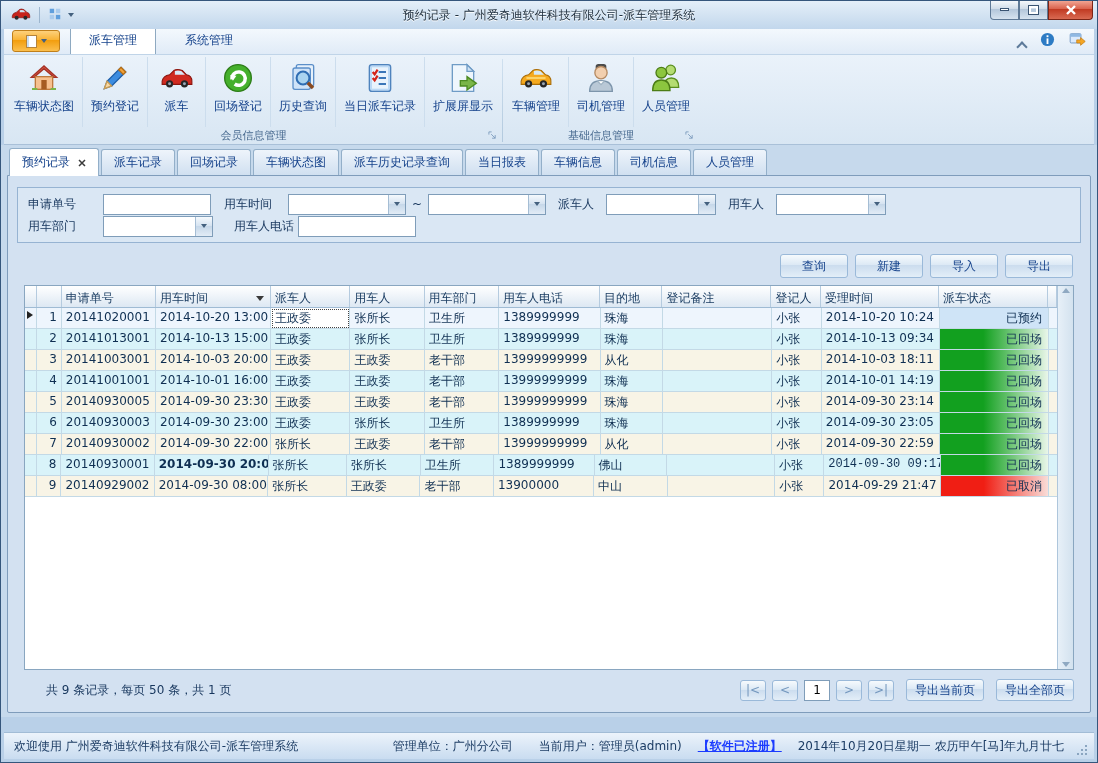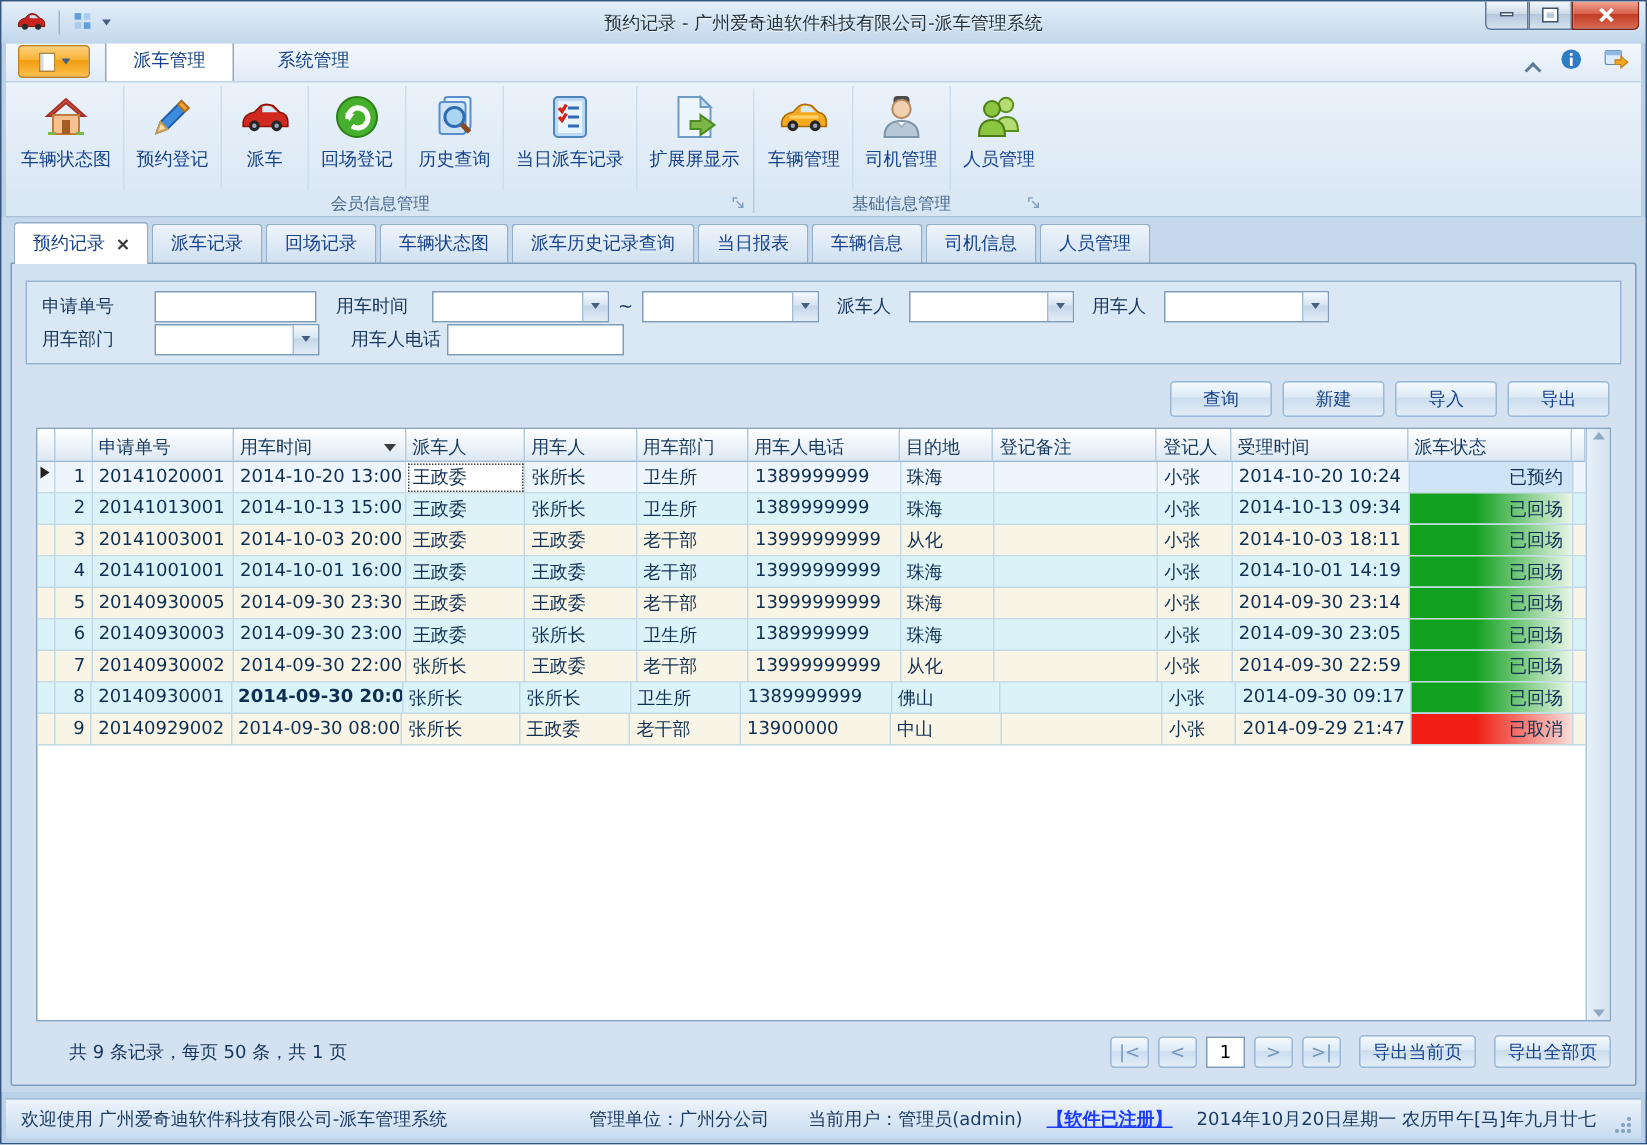--- a/index.html
+++ b/index.html
@@ -89,21 +89,21 @@
 
   
   .pagerrow { height:26px; margin:7px 16px 9px; display:flex; align-items:center; }
   .psummary { color:#17365d; padding-left:22px; }
   .pright { margin-left:auto; display:flex; align-items:center; gap:6px; }
   .pbtn { min-width:26px; height:21px; border:1px solid #9ab9d9; border-radius:3px; background:linear-gradient(#f6fafd,#dce9f5 45%,#cbdcee 46%,#e3eef8); color:#7296bd; display:flex; align-items:center; justify-content:center; padding:0 4px; }
   .ppage { width:26px; height:21px; border:1px solid #7f9db9; text-align:center; font:inherit; }
   .pexport { width:78px; height:22px; border:1px solid #9ab9d9; border-radius:3px; background:linear-gradient(#f6fafd,#dce9f5 45%,#cbdcee 46%,#e3eef8); color:#15428b; display:flex; align-items:center; justify-content:center; margin-left:6px; white-space:nowrap; }
 
   
-  .statusbar { height:27px; margin:4px 3px 3px; background:linear-gradient(#ecf3fb,#c9dcf0); border-top:1px solid #a2bcd6; display:flex; align-items:center; padding:0 6px 0 10px; }
+  .statusbar { height:27px; margin:15px 3px 3px; background:linear-gradient(#ecf3fb,#c9dcf0); border-top:1px solid #a2bcd6; display:flex; align-items:center; padding:0 6px 0 10px; }
   .sitem { white-space:nowrap; color:#1c3c64; }
   .s-unit { margin-left:auto; }
   .s-user { margin-left:26px; }
   .s-lic { margin-left:16px; color:#1b3bff; font-weight:bold; text-decoration:underline; }
   .s-date { margin-left:16px; }
   .sgrip { width:12px; height:12px; margin-left:12px; align-self:flex-end; margin-bottom:3px;
            background:radial-gradient(circle at 2px 10px,#8aa5c0 1.3px,transparent 1.5px),
                       radial-gradient(circle at 6px 10px,#8aa5c0 1.3px,transparent 1.5px),
                       radial-gradient(circle at 10px 10px,#8aa5c0 1.3px,transparent 1.5px),
                       radial-gradient(circle at 6px 6px,#8aa5c0 1.3px,transparent 1.5px),
@@ -577,21 +577,21 @@
               <div class="gc num" style="width: 25px;">8</div>
               <div class="gc" style="width: 95px;">20140930001</div>
               <div class="gc" style="width: 116px; font-weight: bold;">2014-09-30 20:00</div>
               <div class="gc" style="width: 80px;">张所长</div>
               <div class="gc" style="width: 75px;">张所长</div>
               <div class="gc" style="width: 75px;">卫生所</div>
               <div class="gc" style="width: 102px;">1389999999</div>
               <div class="gc" style="width: 74px; font-family: Liberation Mono, monospace;">佛山</div>
               <div class="gc" style="width: 110px;"></div>
               <div class="gc" style="width: 50px;">小张</div>
-              <div class="gc" style="width: 119px;">2014-09-30 09:17</div>
+              <div class="gc" style="width: 119px; font-family: Liberation Mono, monospace;">2014-09-30 09:17</div>
               <div class="gc st" style="width: 110px; background: linear-gradient(90deg, rgb(18, 160, 31), rgb(18, 160, 31) 40%, rgb(233, 246, 233));">已回场</div>
               <div class="gc" style="flex: 1 1 0%; border-right: none;"></div>
             </div>
             <div class="gr odd">
               <div class="gc" style="width: 12px; padding: 0px 0px 0px 2px;"></div>
               <div class="gc num" style="width: 25px;">9</div>
               <div class="gc" style="width: 95px;">20140929002</div>
               <div class="gc" style="width: 116px;">2014-09-30 08:00</div>
               <div class="gc" style="width: 80px;">张所长</div>
               <div class="gc" style="width: 75px;">王政委</div>

